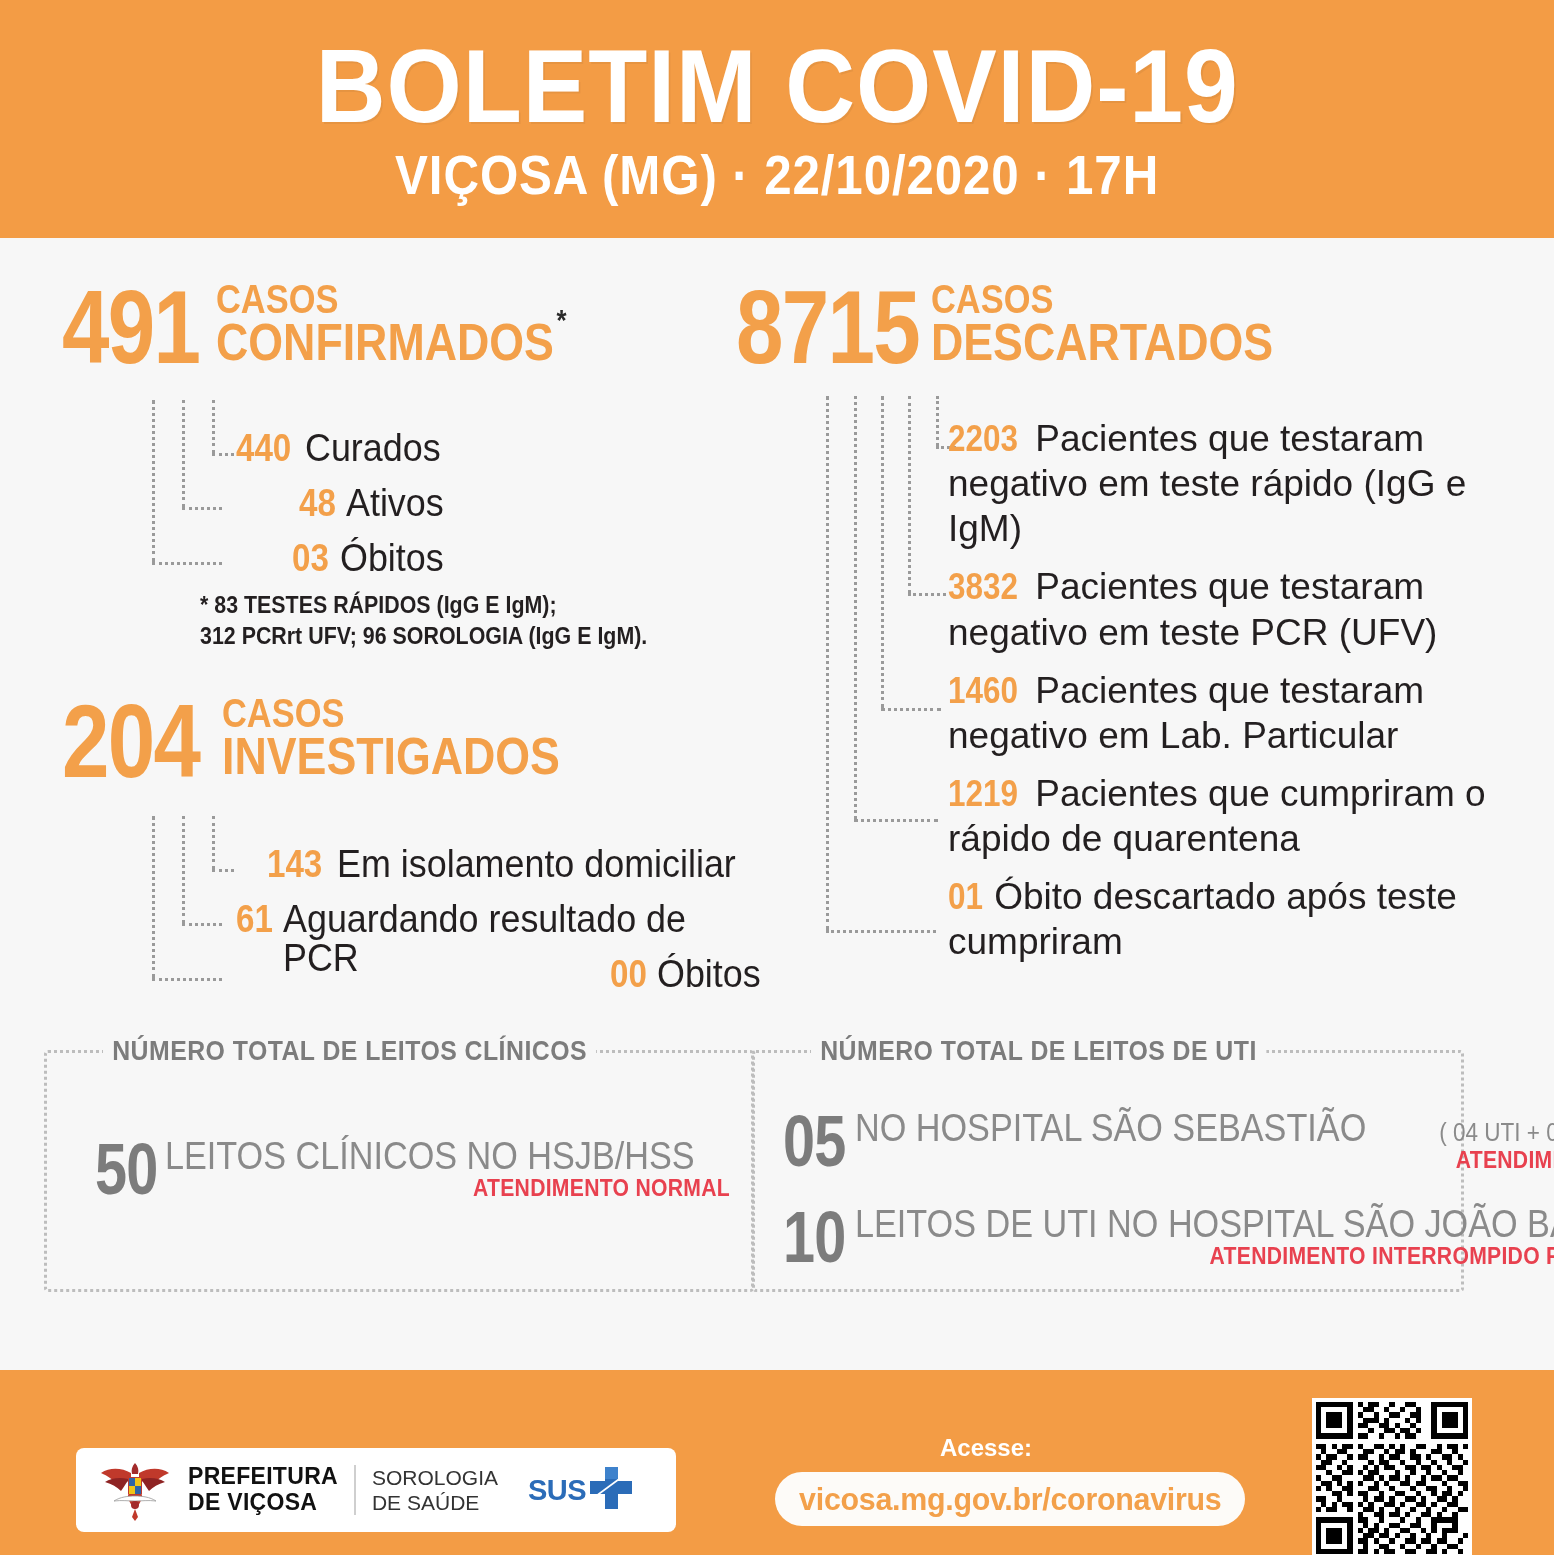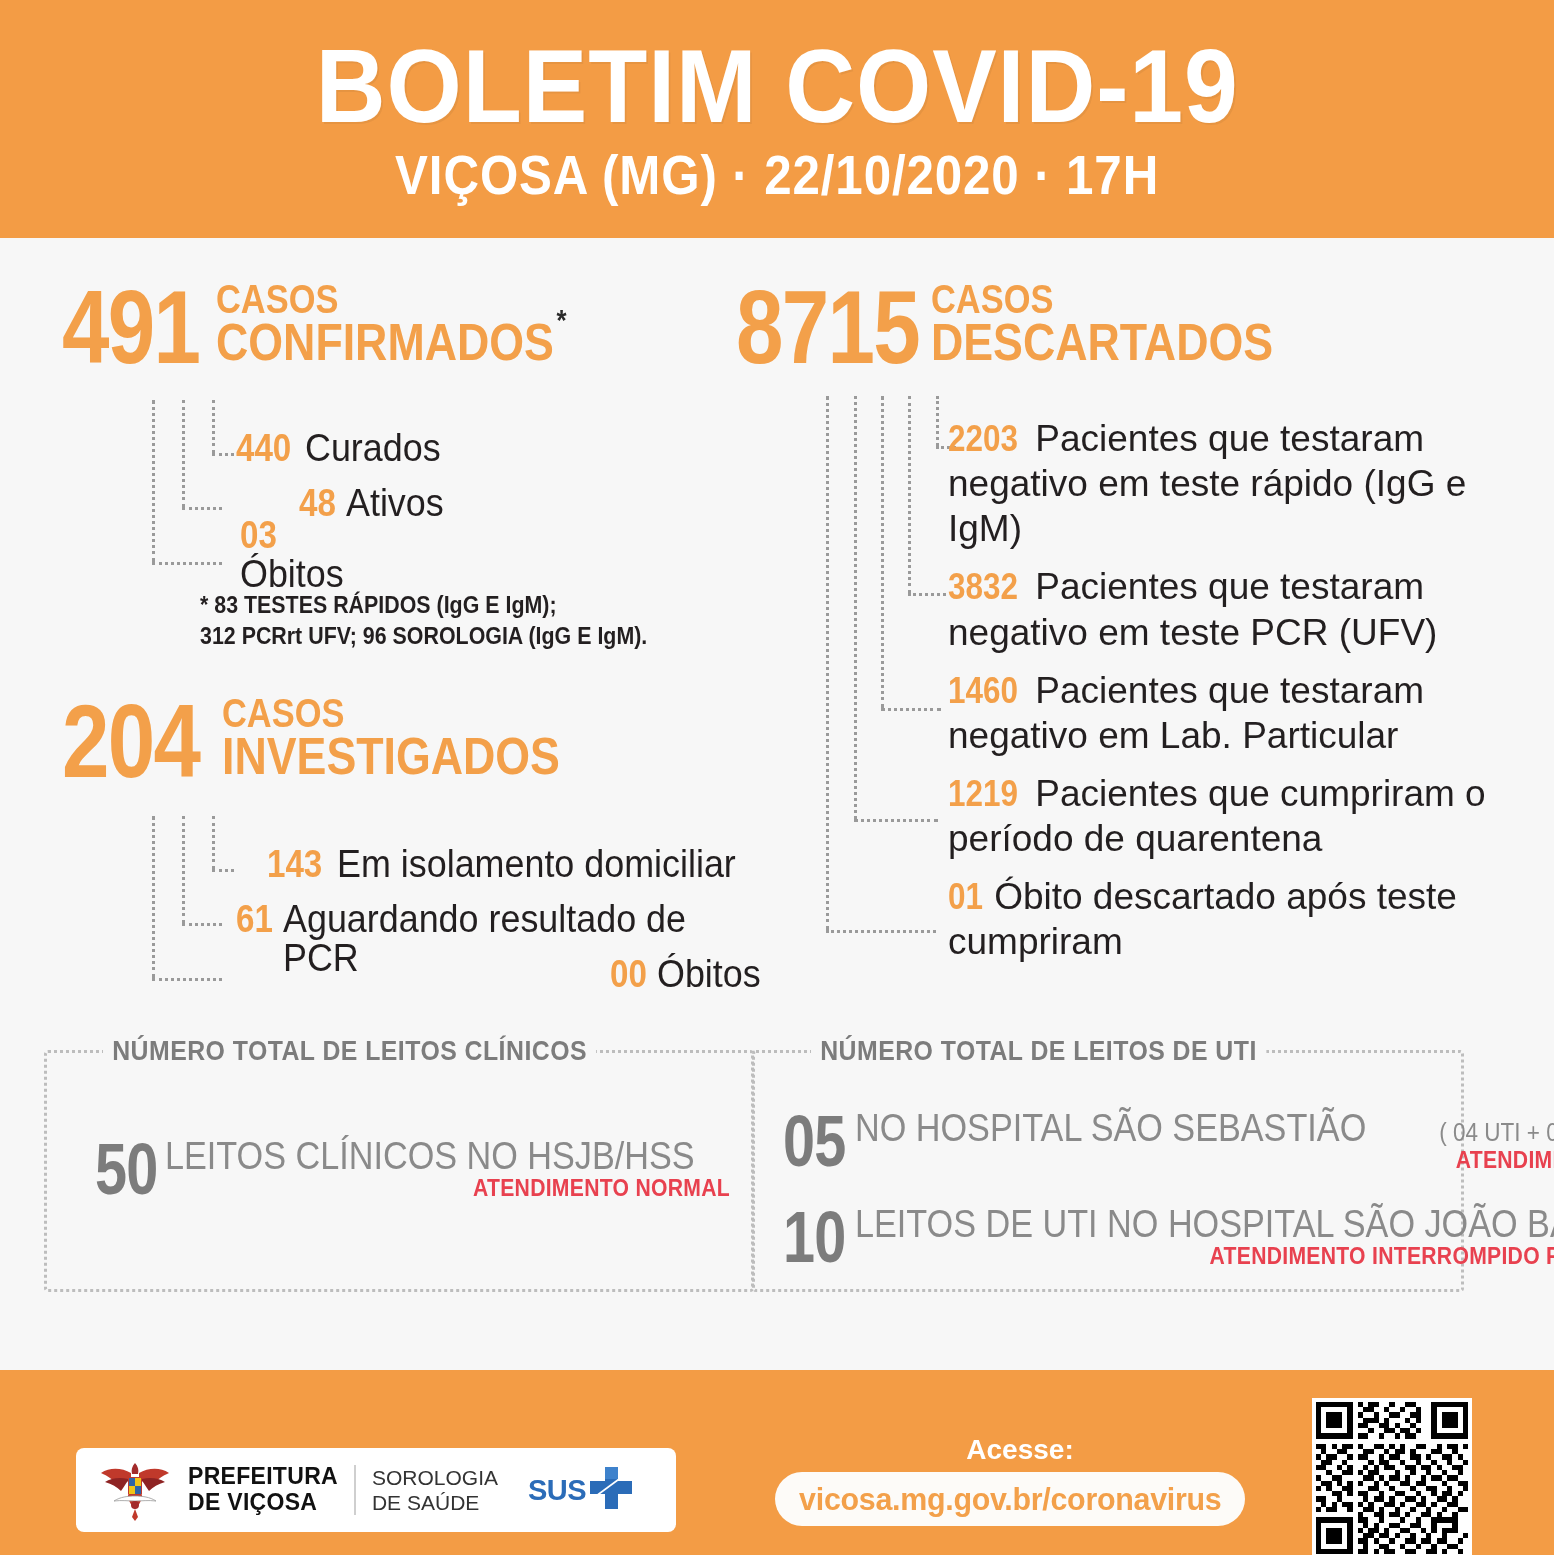--- a/index.html
+++ b/index.html
@@ -168,22 +168,22 @@
   .pref-text {
     font-size:23px; font-weight:bold; color:#111; line-height:1.12;
     letter-spacing:0.3px;
   }
   .vrule { width:2px; height:50px; background:#cfcfcf; }
   .sec-text { font-size:21px; color:#333; line-height:1.2; font-weight:normal; }
   .sus { display:flex; align-items:center; gap:2px; margin-left:14px; }
   .sus-word { color:#2B6CB8; font-size:29px; font-weight:bold; letter-spacing:-0.5px; }
 
   .acesse {
-    position:absolute; left:770px; top:1434px; width:500px;
-    text-align:center; color:#FFFFFF; font-size:28px; font-weight:bold;
+    position:absolute; left:736px; top:1434px; width:500px;
+    text-align:center; color:#FFFFFF; font-size:24px; font-weight:bold;
   }
   .url-pill {
     position:absolute; left:775px; top:1472px;
     width:470px; height:54px;
     background:#FDFBF8; border-radius:27px;
     display:flex; align-items:center; justify-content:center;
   }
   .url-text {
     color:#F3A04A; font-size:32px; font-weight:bold;
     transform:scaleX(0.95);
@@ -229,21 +229,21 @@
 
     <div class="sub-list left-sub" style="position:absolute; left:236px; top:190px;">
       <div class="sub-item" style="height:55px;">
         <span class="sub-num">440</span>
         <span class="sub-text">Curados</span>
       </div>
       <div class="sub-item" style="height:55px;">
         <span class="sub-num">48</span>
         <span class="sub-text">Ativos</span>
       </div>
-      <div class="sub-item" style="height:55px;flex-direction:column;">
+      <div class="sub-item" style="height:55px;">
         <span class="sub-num">03</span>
         <span class="sub-text">Óbitos</span>
       </div>
     </div>
 
     <div class="footnote" style="left:200px; top:352px;">
       <div>* 83 TESTES RÁPIDOS (IgG E IgM);</div>
       <div>312 PCRrt UFV; 96  SOROLOGIA (IgG E IgM).</div>
     </div>
 
@@ -319,21 +319,21 @@
       <div class="sub-item" style="display:block; margin-bottom:13px;">
         <span class="sub-num" style="display:inline-block;">2203</span><span class="sub-text" style="display:inline;">Pacientes que testaram negativo em teste rápido (IgG e IgM)</span>
       </div>
       <div class="sub-item" style="display:block; margin-bottom:13px;">
         <span class="sub-num" style="display:inline-block;">3832</span><span class="sub-text" style="display:inline;">Pacientes que testaram negativo em teste PCR (UFV)</span>
       </div>
       <div class="sub-item" style="display:block; margin-bottom:13px;">
         <span class="sub-num" style="display:inline-block;">1460</span><span class="sub-text" style="display:inline;">Pacientes que testaram negativo em Lab. Particular</span>
       </div>
       <div class="sub-item" style="display:block; margin-bottom:13px;">
-        <span class="sub-num" style="display:inline-block;">1219</span><span class="sub-text" style="display:inline;">Pacientes que cumpriram o período de quarentena</span>
+        <span class="sub-num" style="display:inline-block;">1219</span><span class="sub-text" style="display:inline;">Pacientes que cumpriram o rápido de quarentena</span>
       </div>
       <div class="sub-item" style="display:block;">
         <span class="sub-num" style="display:inline-block;">01</span><span class="sub-text" style="display:inline;">Óbito descartado após teste cumpriram</span>
       </div>
     </div>
 
     <div class="beds-box" style="left:26px; top:812px; width:712px; height:242px;">
       <div class="beds-title">NÚMERO TOTAL DE LEITOS DE UTI</div>
 
       <div class="bed-row" style="left:28px; top:52px;">

